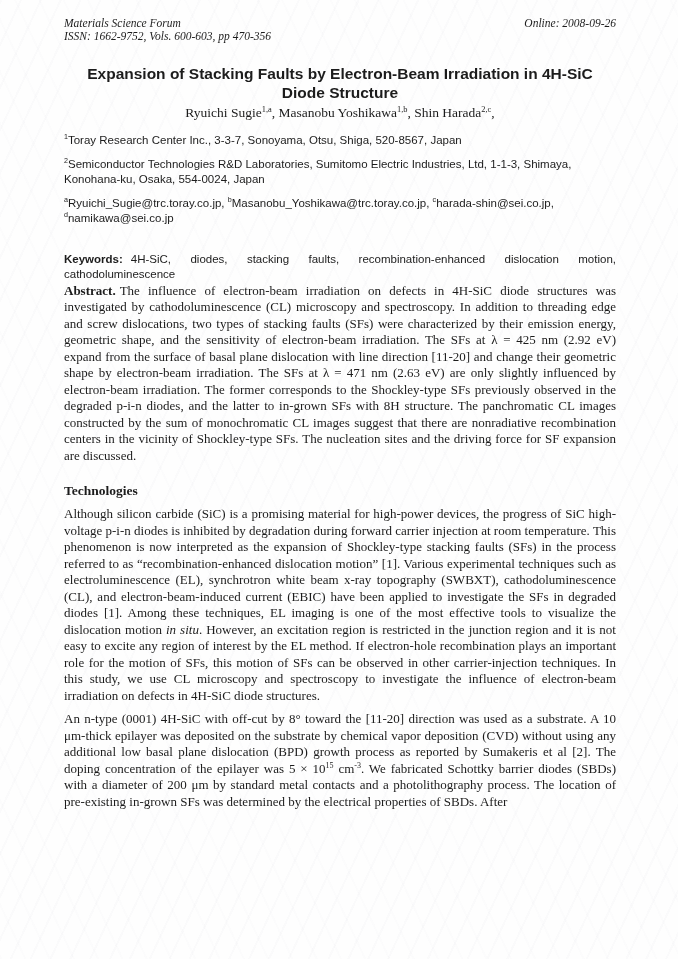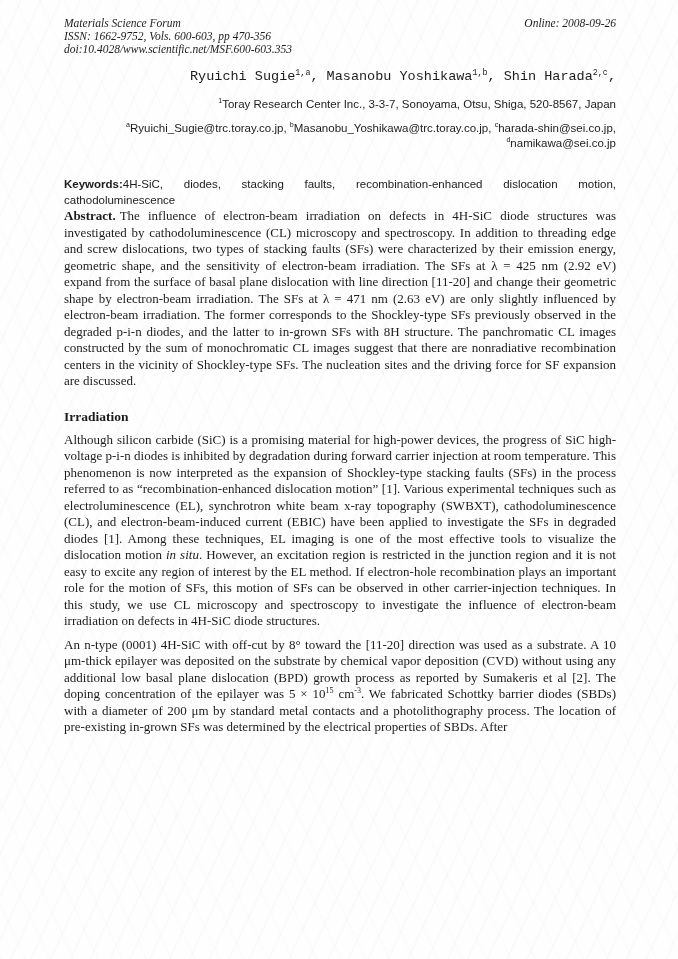--- a/index.html
+++ b/index.html
@@ -26,36 +26,36 @@
   }
   .masthead-right { white-space: nowrap; }
 
   .title {
     font-family: "Liberation Sans", sans-serif;
     font-size: 15.5px; font-weight: bold;
     text-align: center; line-height: 19px;
     margin: 21px 10px 0;
   }
   .authors {
-    font-family: Liberation Mono, monospace;
-    font-size: 13.5px; text-align: right;
-    margin-top: 11px; line-height: 22px;
+    font-family: Liberation Serif, serif;
+    font-size: 13.5px; text-align: center;
+    line-height: 22px;
   }
   .affil {
     font-family: "Liberation Sans", sans-serif;
-    font-size: 11.5px; text-align: right; line-height: 15px;
+    font-size: 11.5px; text-align: left; line-height: 15px;
     margin-top: 9px;
   }
   .keywords {
     font-family: "Liberation Sans", sans-serif;
     font-size: 11.5px; line-height: 15.5px;
     text-align: justify;
     margin: 26px 0 0;
   }
-  .keywords strong { margin-right: 0; }
+  .keywords strong { margin-right: 8px; }
 
   .body-text {
     font-size: 13px; line-height: 16.5px;
     text-align: justify; margin: 0;
   }
   .abstract { }
   .abstract strong { margin-right: 4px; }
 
   .section-heading {
     font-family: "Liberation Serif", serif;
@@ -71,39 +71,40 @@
 <body>
 
 <div class="watermark"></div>
 
 <div class="page">
 
   <header class="masthead">
     <div class="masthead-left">
       <div>Materials Science Forum</div>
       <div>ISSN: 1662-9752, Vols. 600-603, pp 470-356</div>
-      <div>doi:10.4028/www.scientific.net/MSF.600-603.353</div>
     </div>
     <div class="masthead-right">Online: 2008-09-26</div>
   </header>
 
+  <h1 class="title">Expansion of Stacking Faults by Electron-Beam Irradiation in 4H-SiC Diode Structure</h1>
 
   <div class="authors">
     <div>Ryuichi Sugie<sup>1,a</sup>, Masanobu Yoshikawa<sup>1,b</sup>, Shin Harada<sup>2,c</sup>,</div>
   </div>
 
   <div class="affil"><sup>1</sup>Toray Research Center Inc., 3-3-7, Sonoyama, Otsu, Shiga, 520-8567, Japan</div>
+  <div class="affil"><sup>2</sup>Semiconductor Technologies R&amp;D Laboratories, Sumitomo Electric Industries, Ltd, 1-1-3, Shimaya, Konohana-ku, Osaka, 554-0024, Japan</div>
   <div class="affil"><sup>a</sup>Ryuichi_Sugie@trc.toray.co.jp, <sup>b</sup>Masanobu_Yoshikawa@trc.toray.co.jp, <sup>c</sup>harada-shin@sei.co.jp, <sup>d</sup>namikawa@sei.co.jp</div>
 
   <p class="keywords"><strong>Keywords:</strong><span>4H-SiC, diodes, stacking faults, recombination-enhanced dislocation motion, cathodoluminescence</span></p>
 
   <p class="body-text abstract"><strong>Abstract.</strong><span>The influence of electron-beam irradiation on defects in 4H-SiC diode structures was investigated by cathodoluminescence (CL) microscopy and spectroscopy. In addition to threading edge and screw dislocations, two types of stacking faults (SFs) were characterized by their emission energy, geometric shape, and the sensitivity of electron-beam irradiation. The SFs at λ = 425 nm (2.92 eV) expand from the surface of basal plane dislocation with line direction [11-20] and change their geometric shape by electron-beam irradiation. The SFs at λ = 471 nm (2.63 eV) are only slightly influenced by electron-beam irradiation. The former corresponds to the Shockley-type SFs previously observed in the degraded p-i-n diodes, and the latter to in-grown SFs with 8H structure. The panchromatic CL images constructed by the sum of monochromatic CL images suggest that there are nonradiative recombination centers in the vicinity of Shockley-type SFs. The nucleation sites and the driving force for SF expansion are discussed.</span></p>
 
   <section>
-    <h2 class="section-heading">Irradiation</h2>
+    <h2 class="section-heading">Technologies</h2>
     <p class="body-text">Although silicon carbide (SiC) is a promising material for high-power devices, the progress of SiC high-voltage p-i-n diodes is inhibited by degradation during forward carrier injection at room temperature. This phenomenon is now interpreted as the expansion of Shockley-type stacking faults (SFs) in the process referred to as “recombination-enhanced dislocation motion” [1]. Various experimental techniques such as electroluminescence (EL), synchrotron white beam x-ray topography (SWBXT), cathodoluminescence (CL), and electron-beam-induced current (EBIC) have been applied to investigate the SFs in degraded diodes [1]. Among these techniques, EL imaging is one of the most effective tools to visualize the dislocation motion <em>in situ</em>. However, an excitation region is restricted in the junction region and it is not easy to excite any region of interest by the EL method. If electron-hole recombination plays an important role for the motion of SFs, this motion of SFs can be observed in other carrier-injection techniques. In this study, we use CL microscopy and spectroscopy to investigate the influence of electron-beam irradiation on defects in 4H-SiC diode structures.</p>
   </section>
 
   <section>
     <p class="body-text">An n-type (0001) 4H-SiC with off-cut by 8° toward the [11-20] direction was used as a substrate. A 10 μm-thick epilayer was deposited on the substrate by chemical vapor deposition (CVD) without using any additional low basal plane dislocation (BPD) growth process as reported by Sumakeris et al [2]. The doping concentration of the epilayer was 5 × 10<sup>15</sup> cm<sup>-3</sup>. We fabricated Schottky barrier diodes (SBDs) with a diameter of 200 μm by standard metal contacts and a photolithography process. The location of pre-existing in-grown SFs was determined by the electrical properties of SBDs. After</p>
   </section>
 
 </div>
 
 </body></html>

